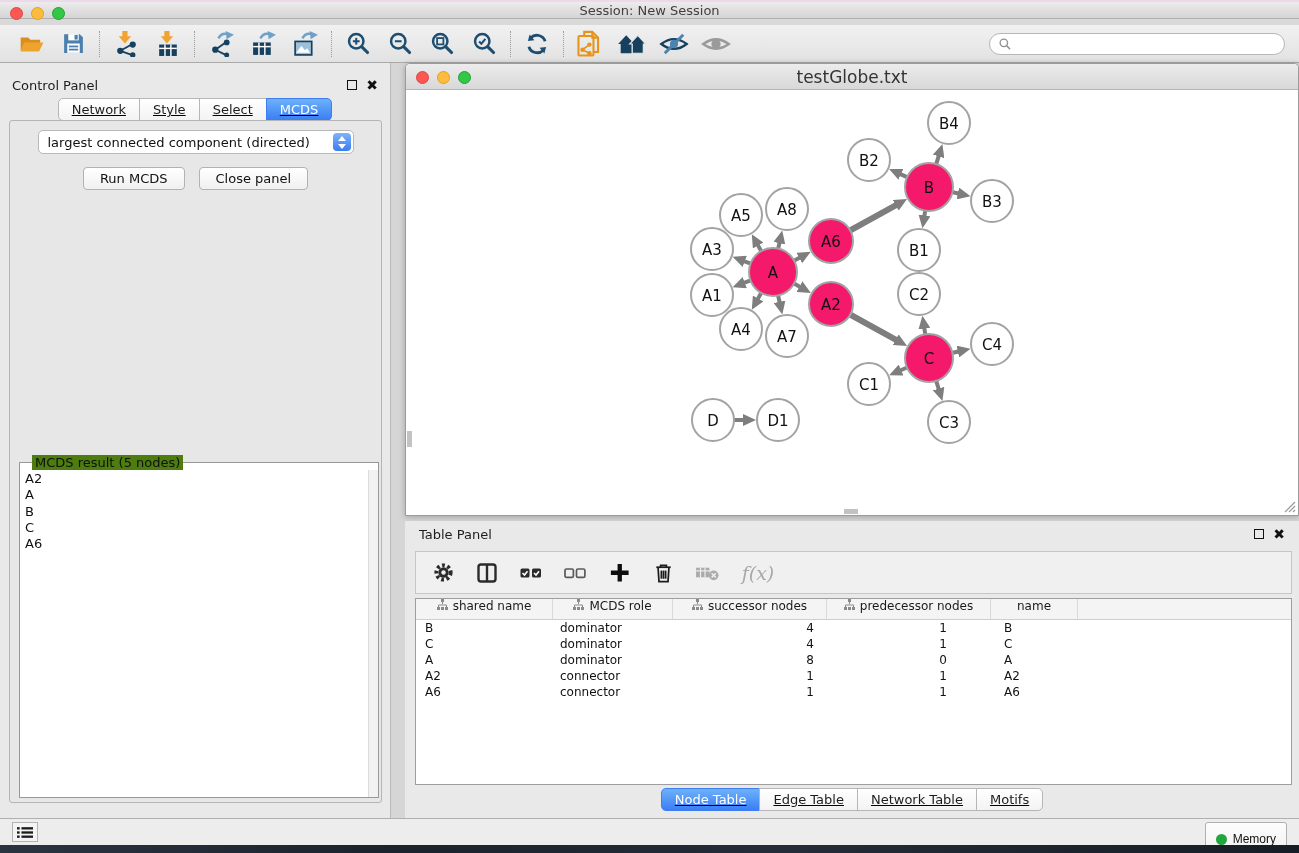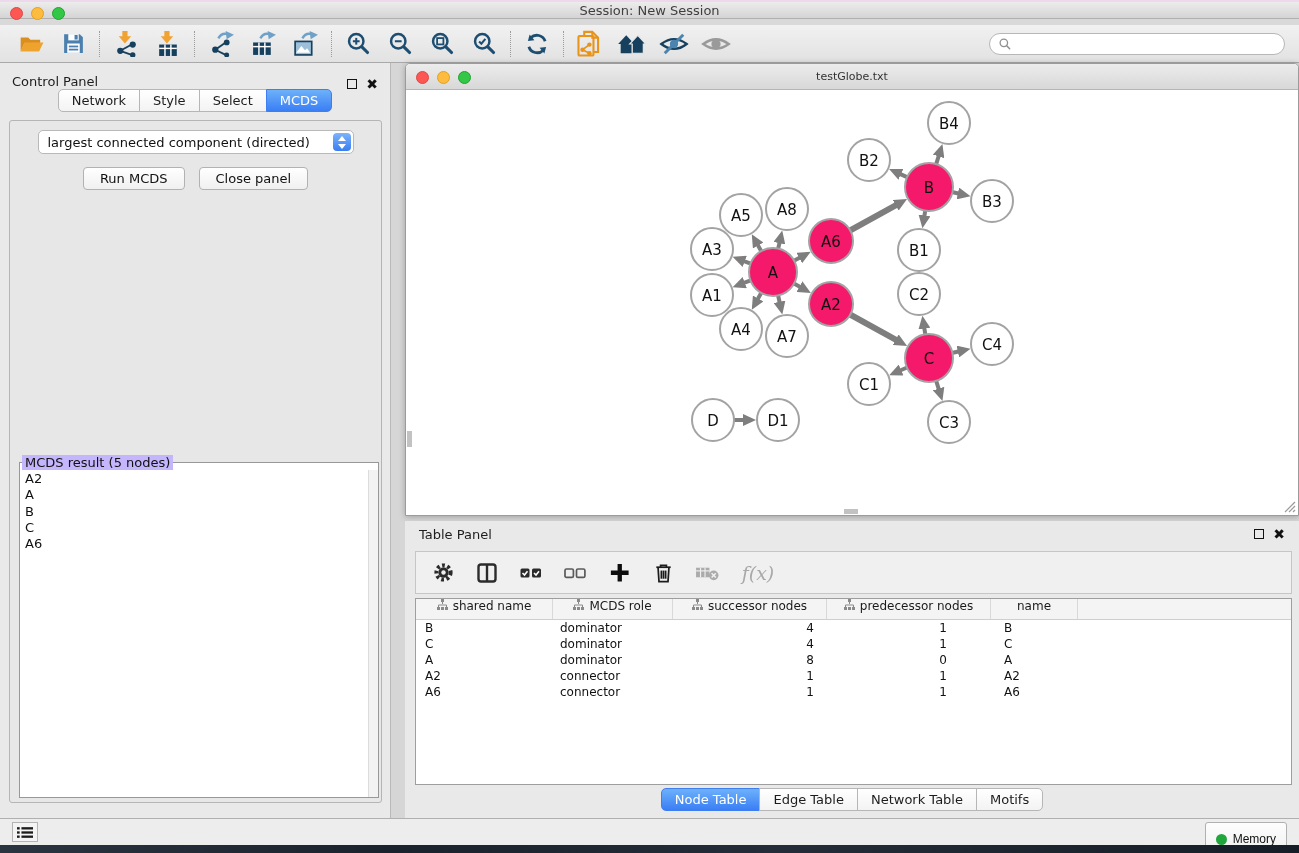--- a/index.html
+++ b/index.html
@@ -29,26 +29,26 @@
      border-radius:11px;background:#fff;display:flex;align-items:center;padding:0 8px;}
   .searchbox input{border:none;outline:none;flex:1;font-size:13px;background:transparent;
      font-family:"DejaVu Sans","Liberation Sans",sans-serif;}
 
   
   .workspace{position:absolute;left:0;top:63px;right:0;bottom:35px;background:#d6d6d6;}
 
   
   .control-panel{position:absolute;left:0;top:0;width:391px;height:100%;
      background:#e9e9e9;border-right:1px solid #b9b9b9;}
-  .cp-header{height:26px;margin-top:0;display:flex;align-items:flex-end;
+  .cp-header{height:26px;margin-top:9px;display:flex;align-items:center;
      padding:0 12px;font-size:13px;color:#1d1d1d;}
   .panel-ctrls{margin-left:auto;display:flex;align-items:center;gap:9px;}
   .float-box{width:10px;height:10px;border:1.6px solid #111;}
   .close-x{font-size:14px;font-weight:bold;color:#111;line-height:10px;}
-  .seg-row{display:flex;justify-content:center;}
+  .seg-row{display:flex;justify-content:center;text-decoration:underline;}
   .seg{font-size:13px;color:#1c1c1c;padding:3px 13px;background:linear-gradient(#ffffff,#f3f3f3);
      border:1px solid #b6b6b6;margin-left:-1px;}
   .seg:first-child{border-radius:5px 0 0 5px;margin-left:0;}
   .seg:last-child{border-radius:0 5px 5px 0;}
   .seg.active{background:linear-gradient(#6db1fb,#3a7ef5);color:#fff;border-color:#3d7ef0;}
   .cp-content{position:absolute;left:9px;right:8px;top:57px;bottom:15px;
      border:1px solid #b5b5b5;border-radius:3px;background:#e7e7e7;}
   .opt-label{margin-top:15px;text-align:center;font-size:13px;color:#111;}
   .select-box{position:relative;margin:9px auto 0;width:316px;height:24px;background:#fff;
      border:1px solid #b9b9b9;border-radius:5px;display:flex;align-items:center;
@@ -58,31 +58,31 @@
      align-items:center;justify-content:center;gap:3px;}
   .chev-up{width:0;height:0;border-left:4px solid transparent;border-right:4px solid transparent;
      border-bottom:5px solid #fff;}
   .chev-down{width:0;height:0;border-left:4px solid transparent;border-right:4px solid transparent;
      border-top:5px solid #fff;}
   .btn-row{display:flex;justify-content:center;gap:14px;margin-top:13px;}
   .mac-btn{font-size:13px;color:#111;padding:3px 16px;background:linear-gradient(#ffffff,#f0f0f0);
      border:1px solid #b2b2b2;border-radius:4px;font-family:inherit;}
   .result-fieldset{position:absolute;left:9px;right:2px;top:334px;bottom:4px;
      border:1px solid #989898;background:#fff;margin:0;padding:0;}
-  .result-fieldset legend{font-size:13px;color:#111;background:#c4b5fd;padding:0 3px;margin-left:2px;}
+  .result-fieldset legend{font-size:13px;color:#111;background:#4d7c0f;padding:0 3px;margin-left:12px;}
   .result-list{position:absolute;left:0;top:0;bottom:0;right:10px;overflow:hidden;padding:1px 0 0 5px;}
   .result-item{font-size:13px;line-height:16.3px;color:#111;}
   .vtrack{position:absolute;right:0;top:0;bottom:0;width:10px;background:#f2f2f2;border-left:1px solid #dcdcdc;}
 
   
   .net-window{position:absolute;left:405px;top:0;width:894px;height:453px;background:#fff;
      border:1px solid #9b9b9b;border-radius:5px 5px 0 0;box-shadow:0 1px 6px rgba(0,0,0,.25);}
   .net-titlebar{height:26px;background:linear-gradient(#ececec,#d8d8d8);
      border-bottom:1px solid #b5b5b5;border-radius:4px 4px 0 0;position:relative;
-     display:flex;align-items:center;justify-content:center;font-size:11px;color:#333;}
+     display:flex;align-items:center;justify-content:center;font-size:17px;color:#333;}
   .net-canvas{position:absolute;top:27px;left:1px;right:1px;bottom:1px;background:#fff;overflow:hidden;}
   .vthumb{position:absolute;left:0;top:340px;width:5px;height:16px;background:#c2c2c2;}
   .hthumb{position:absolute;bottom:0;left:437px;width:14px;height:5px;background:#c2c2c2;}
   .resize-grip{position:absolute;right:1px;bottom:1px;}
 
   
   .table-panel{position:absolute;left:405px;top:458px;right:0;bottom:0;background:#e9e9e9;}
   .tp-header{height:26px;display:flex;align-items:center;padding:0 14px;font-size:13px;color:#1d1d1d;}
   .tp-toolbar{position:absolute;left:10px;right:7px;top:30px;height:43px;background:#f0f0f0;
      border:1px solid #c6c6c6;display:flex;align-items:center;gap:10px;padding:0 10px;}

